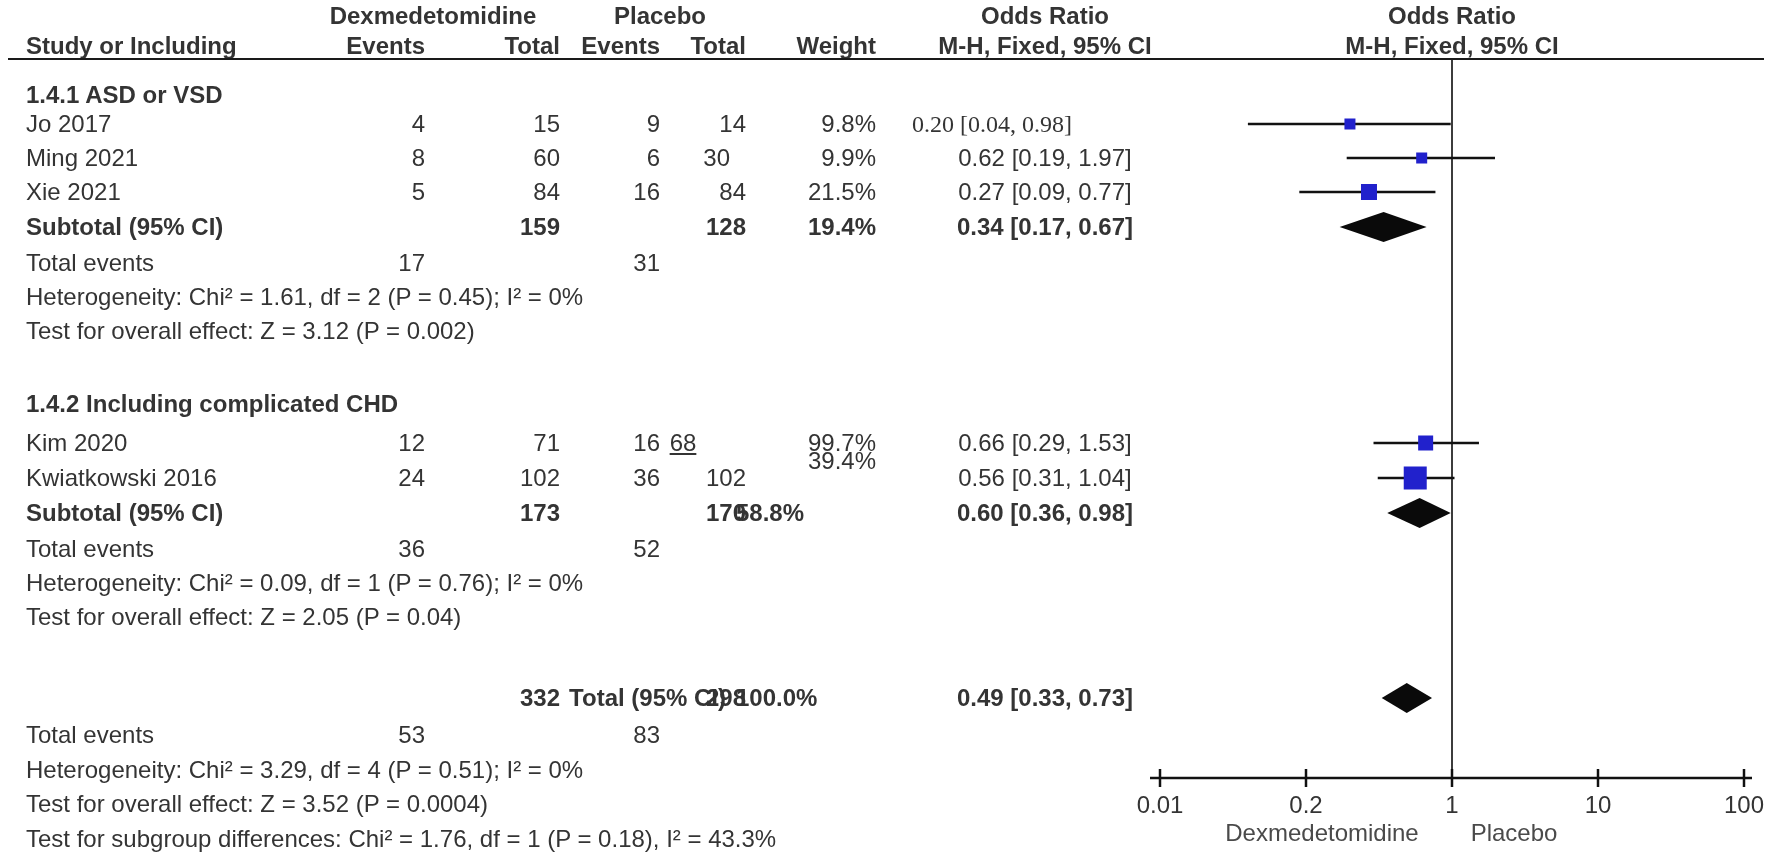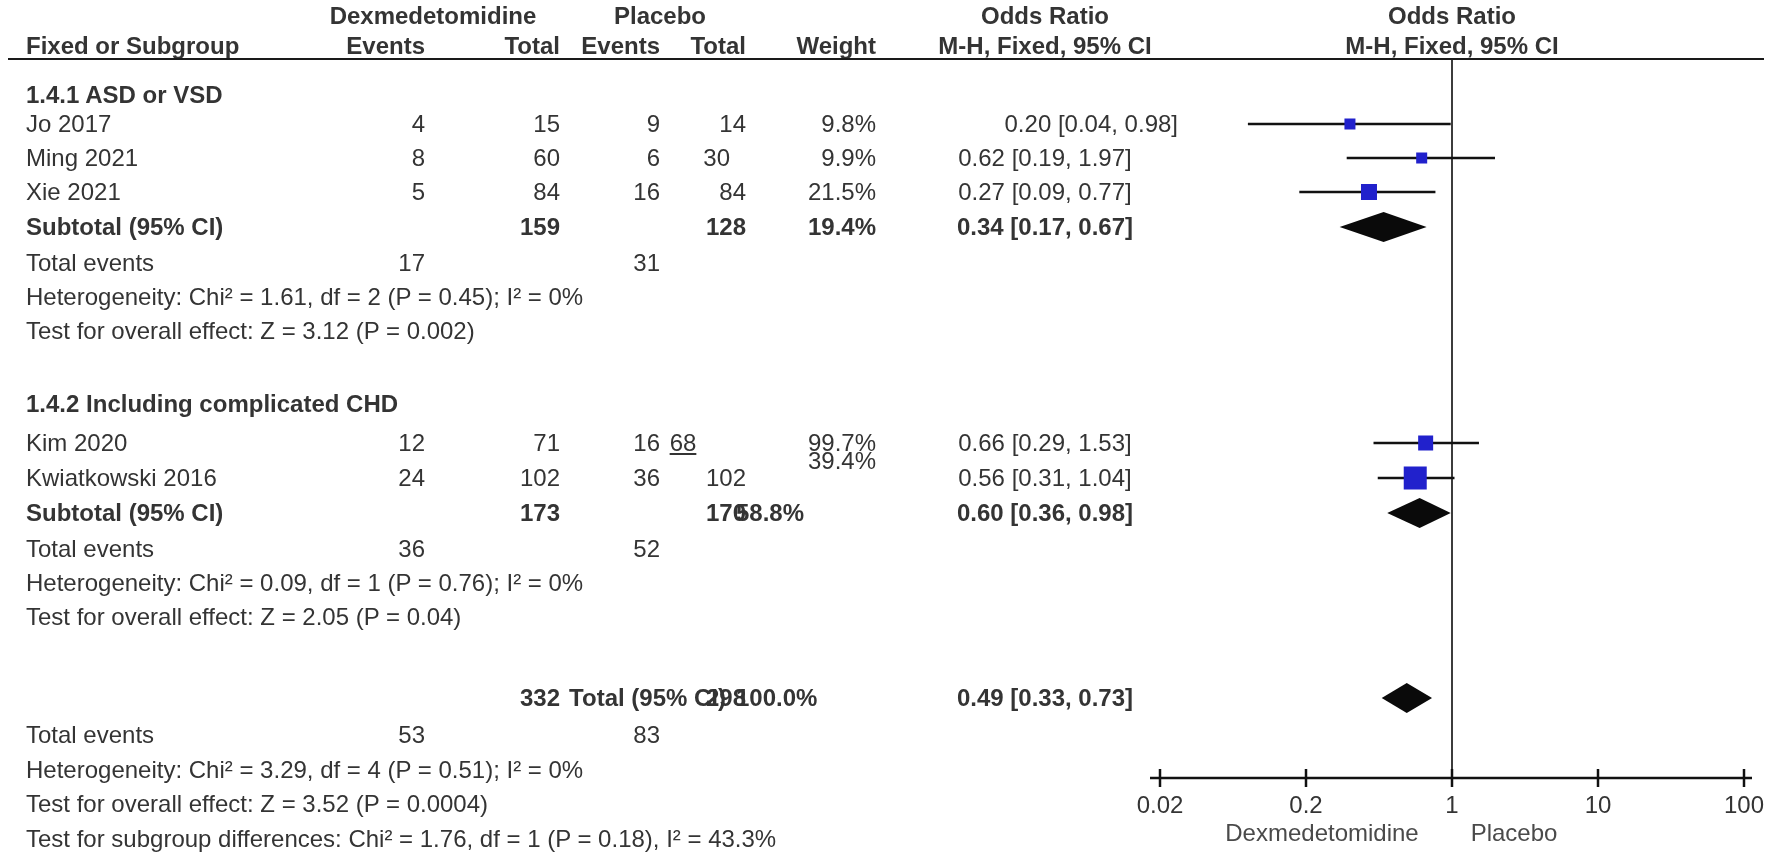--- a/index.html
+++ b/index.html
@@ -17,36 +17,36 @@
 </style>
 </head>
 <body>
 
 <div class="fig" id="fig">
   <div id="rows">
       <div class="cell b" style="left: 283px; top: 1px; width: 300px; text-align: center;">Dexmedetomidine</div>
       <div class="cell b" style="left: 560px; top: 1px; width: 200px; text-align: center;">Placebo</div>
       <div class="cell b" style="left: 888px; top: 1px; width: 314px; text-align: center;">Odds Ratio</div>
       <div class="cell b" style="left: 1302px; top: 1px; width: 300px; text-align: center;">Odds Ratio</div>
-      <div class="cell b" style="left: 26px; top: 31px; width: 700px; text-align: left;">Fixed or Subgroup</div>
+      <div class="cell b" style="left: 26px; top: 31px; width: 700px; text-align: left;">Study or Including</div>
       <div class="cell b" style="left: 295px; top: 31px; width: 130px; text-align: right;">Events</div>
       <div class="cell b" style="left: 430px; top: 31px; width: 130px; text-align: right;">Total</div>
       <div class="cell b" style="left: 532px; top: 31px; width: 128px; text-align: right;">Events</div>
       <div class="cell b" style="left: 620px; top: 31px; width: 126px; text-align: right;">Total</div>
       <div class="cell b" style="left: 736px; top: 31px; width: 140px; text-align: right;">Weight</div>
       <div class="cell b" style="left: 888px; top: 31px; width: 314px; text-align: center;">M-H, Fixed, 95% CI</div>
       <div class="cell b" style="left: 1302px; top: 31px; width: 300px; text-align: center;">M-H, Fixed, 95% CI</div>
       <div class="cell b" style="left: 26px; top: 80px; width: 700px; text-align: left;">1.4.1 ASD or VSD</div>
       <div class="cell" style="left: 26px; top: 109px; width: 700px; text-align: left;">Jo 2017</div>
       <div class="cell" style="left: 295px; top: 109px; width: 130px; text-align: right;">4</div>
       <div class="cell" style="left: 430px; top: 109px; width: 130px; text-align: right;">15</div>
       <div class="cell" style="left: 532px; top: 109px; width: 128px; text-align: right;">9</div>
       <div class="cell" style="left: 620px; top: 109px; width: 126px; text-align: right;">14</div>
       <div class="cell" style="left: 736px; top: 109px; width: 140px; text-align: right;">9.8%</div>
-      <div class="cell" style="left: 864px; top: 109px; width: 314px; text-align: right;">0.20 [0.04, 0.98]</div>
+      <div class="cell" style="left: 912px; top: 109px; width: 314px; text-align: left; font-family: Liberation Serif, serif;">0.20 [0.04, 0.98]</div>
       <div class="cell" style="left: 26px; top: 143px; width: 700px; text-align: left;">Ming 2021</div>
       <div class="cell" style="left: 295px; top: 143px; width: 130px; text-align: right;">8</div>
       <div class="cell" style="left: 430px; top: 143px; width: 130px; text-align: right;">60</div>
       <div class="cell" style="left: 532px; top: 143px; width: 128px; text-align: right;">6</div>
       <div class="cell" style="left: 604px; top: 143px; width: 126px; text-align: right;">30</div>
       <div class="cell" style="left: 736px; top: 143px; width: 140px; text-align: right;">9.9%</div>
       <div class="cell" style="left: 888px; top: 143px; width: 314px; text-align: center;">0.62 [0.19, 1.97]</div>
       <div class="cell" style="left: 26px; top: 177px; width: 700px; text-align: left;">Xie 2021</div>
       <div class="cell" style="left: 295px; top: 177px; width: 130px; text-align: right;">5</div>
       <div class="cell" style="left: 430px; top: 177px; width: 130px; text-align: right;">84</div>
@@ -118,21 +118,21 @@
       <polygon points="1387.220165112024,513 1419.610082556012,498 1450.7190070511042,513 1419.610082556012,528" fill="#0a0a0a"></polygon>
       <polygon points="1381.7030352221716,698 1406.768627684163,683 1432.0451375775865,698 1406.768627684163,713" fill="#0a0a0a"></polygon>
       <line x1="1150" y1="778" x2="1752" y2="778" stroke="#111111" stroke-width="2.5"></line>
       <line x1="1160" y1="769" x2="1160" y2="787" stroke="#111111" stroke-width="2.5"></line>
       <line x1="1306" y1="769" x2="1306" y2="787" stroke="#111111" stroke-width="2.5"></line>
       <line x1="1452" y1="769" x2="1452" y2="787" stroke="#111111" stroke-width="2.5"></line>
       <line x1="1598" y1="769" x2="1598" y2="787" stroke="#111111" stroke-width="2.5"></line>
       <line x1="1744" y1="769" x2="1744" y2="787" stroke="#111111" stroke-width="2.5"></line>
     </svg>
   <div id="axis-labels">
-      <div class="cell" style="left: 1100px; top: 790px; width: 120px; text-align: center;">0.02</div>
+      <div class="cell" style="left: 1100px; top: 790px; width: 120px; text-align: center;">0.01</div>
       <div class="cell" style="left: 1246px; top: 790px; width: 120px; text-align: center;">0.2</div>
       <div class="cell" style="left: 1392px; top: 790px; width: 120px; text-align: center;">1</div>
       <div class="cell" style="left: 1538px; top: 790px; width: 120px; text-align: center;">10</div>
       <div class="cell" style="left: 1684px; top: 790px; width: 120px; text-align: center;">100</div>
       <div class="cell" style="left: 1172px; top: 818px; width: 300px; text-align: center; color: rgb(74, 74, 74);">Dexmedetomidine</div>
       <div class="cell" style="left: 1414px; top: 818px; width: 200px; text-align: center; color: rgb(74, 74, 74);">Placebo</div>
     </div>
 </div>
 
 </body></html>

